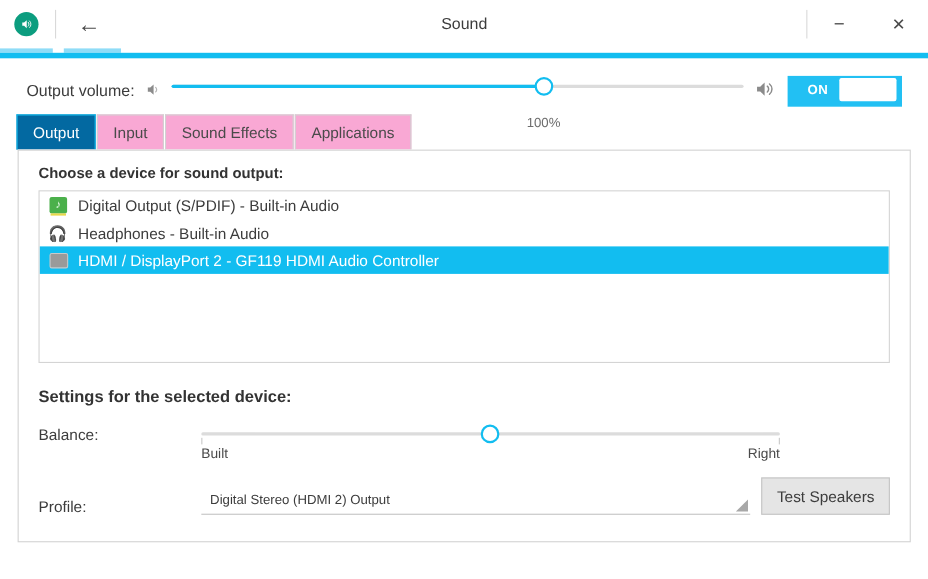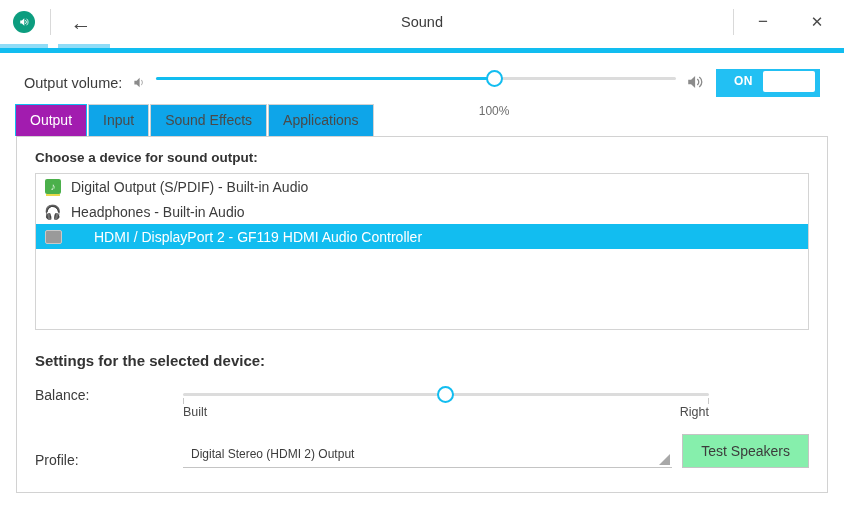--- a/index.html
+++ b/index.html
@@ -205,29 +205,29 @@
     display: flex;
     align-items: flex-end;
     padding: 10px 0 0 15px;
     height: 36px;
     box-sizing: border-box;
   }
   .tab {
     padding: 7px 14px 8px 14px;
     font-size: 14px;
     color: #4a4a4a;
-    background: #0ea5e9;
+    background: #f9a8d4;
     border: 1px solid #d2d2d2;
     border-bottom: none;
     margin-right: 1px;
     cursor: pointer;
     line-height: 1.15;
   }
   .tab.active {
-    background: #a21caf;
+    background: #0369a1;
     color: #ffffff;
     border-color: #12bdf0;
   }
 
   
   .panel {
     margin: 0 16px 0 16px;
     border: 1px solid #d2d2d2;
     background: #ffffff;
     height: 357px;
@@ -253,21 +253,20 @@
     align-items: center;
     height: 25px;
     padding: 0 8px;
     font-size: 14px;
     color: #3c3c3c;
     cursor: pointer;
   }
   .device-row.selected {
     background: #12bdf0;
     color: #ffffff;
-    gap: 23px;
   }
   .dev-icon {
     width: 18px;
     height: 18px;
     margin-right: 9px;
     flex: 0 0 auto;
     display: flex;
     align-items: center;
     justify-content: center;
   }
@@ -396,24 +395,24 @@
     position: absolute;
     right: 2px;
     bottom: 2px;
     width: 0;
     height: 0;
     border-left: 11px solid transparent;
     border-bottom: 11px solid #a8a8a8;
   }
   .test-btn {
     flex: 0 0 auto;
-    padding: 8px 18px;
+    padding: 8px 13px;
     font-size: 14px;
     color: #3c3c3c;
-    background: #86efac;
+    background: #e5e5e5;
     border: 1px solid #c4c4c4;
     cursor: pointer;
     margin-top: -6px;
     line-height: 1.15;
   }
 </style>
 </head>
 <body>
 
 <div class="titlebar">

